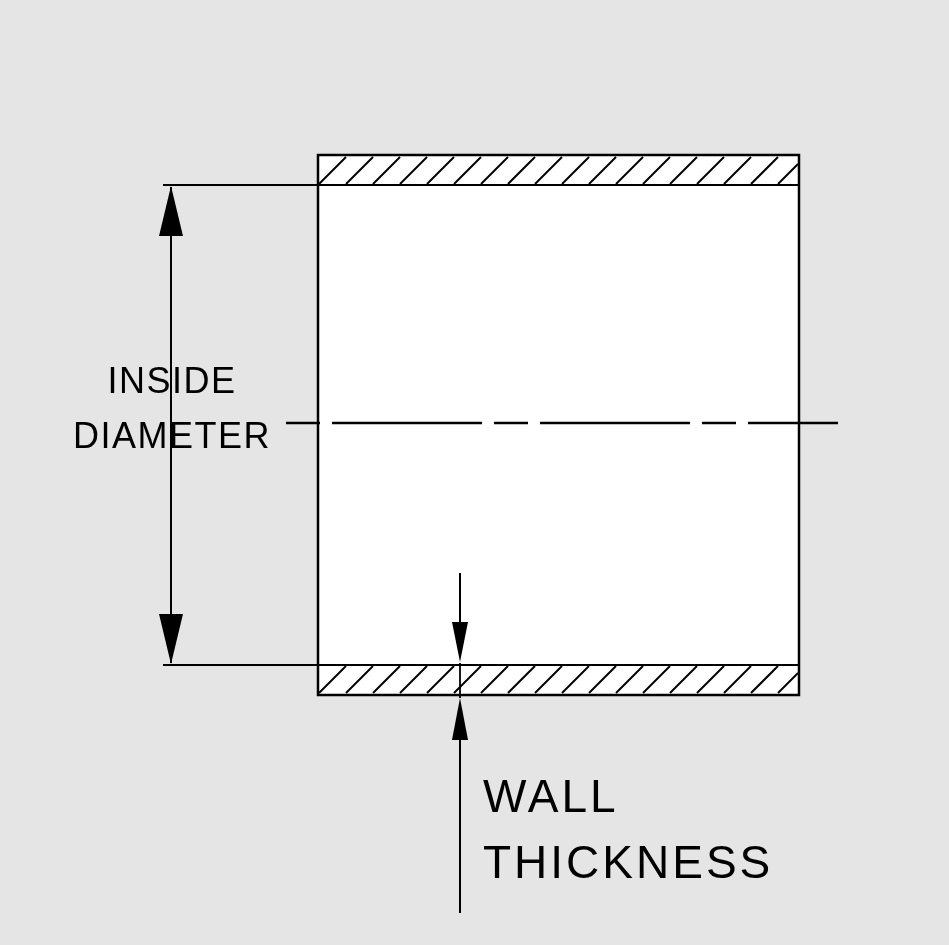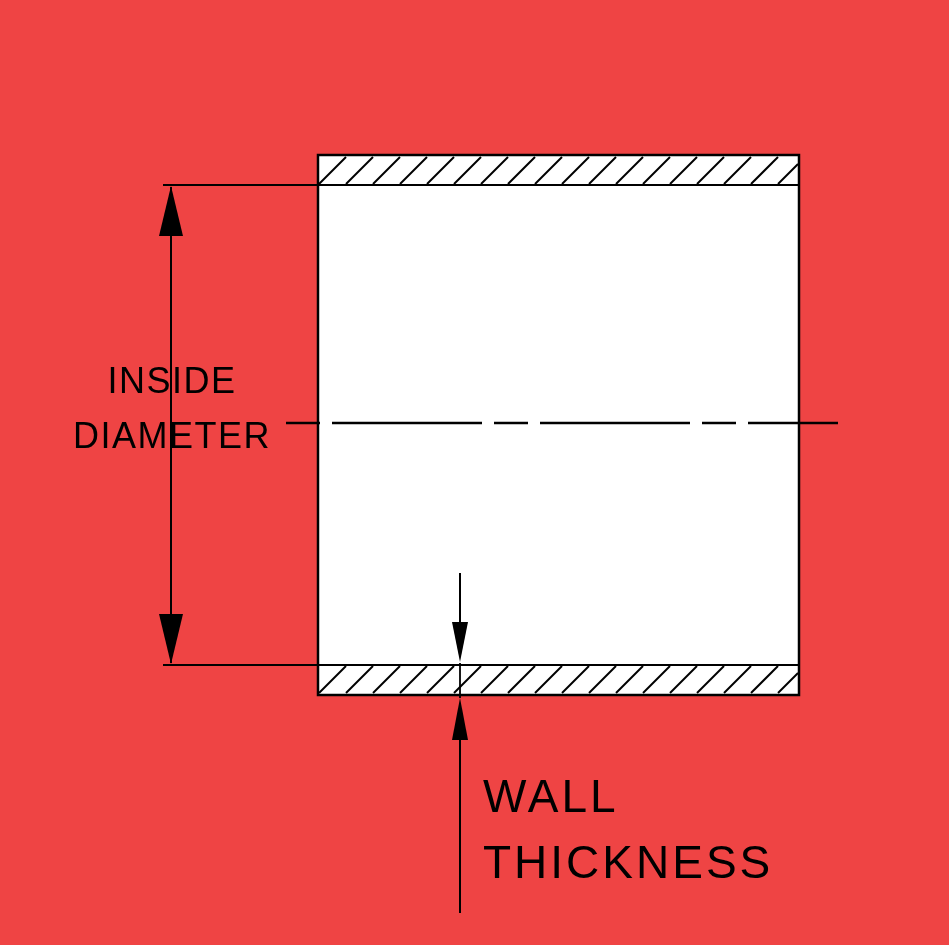--- a/index.html
+++ b/index.html
@@ -7,21 +7,21 @@
     padding: 0;
     width: 949px;
     height: 945px;
     background: #ffffff;
     overflow: hidden;
   }
   #stage {
     position: relative;
     width: 949px;
     height: 945px;
-    background: #ef4444;
+    background: #e5e5e5;
   }
   svg {
     display: block;
   }
   .dim-label {
     font-family: "Liberation Sans", sans-serif;
     fill: #000000;
     font-weight: 400;
   }
   .label-id {

